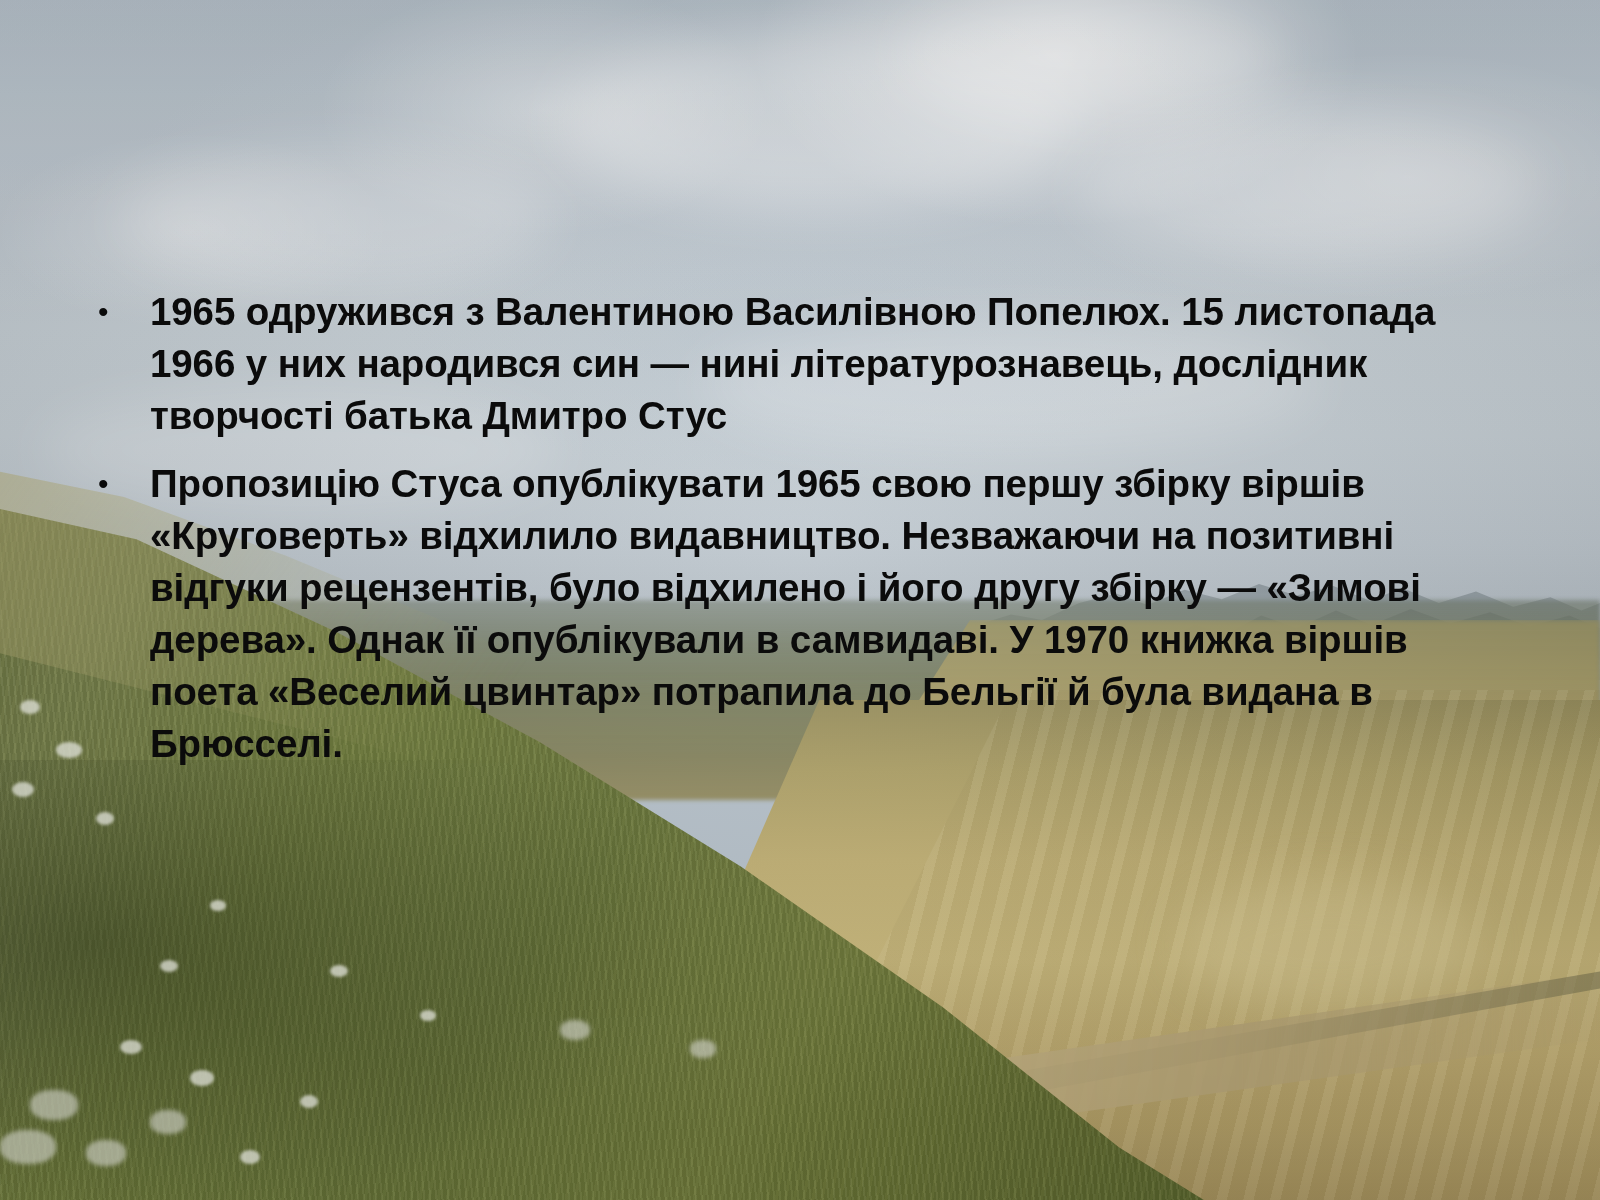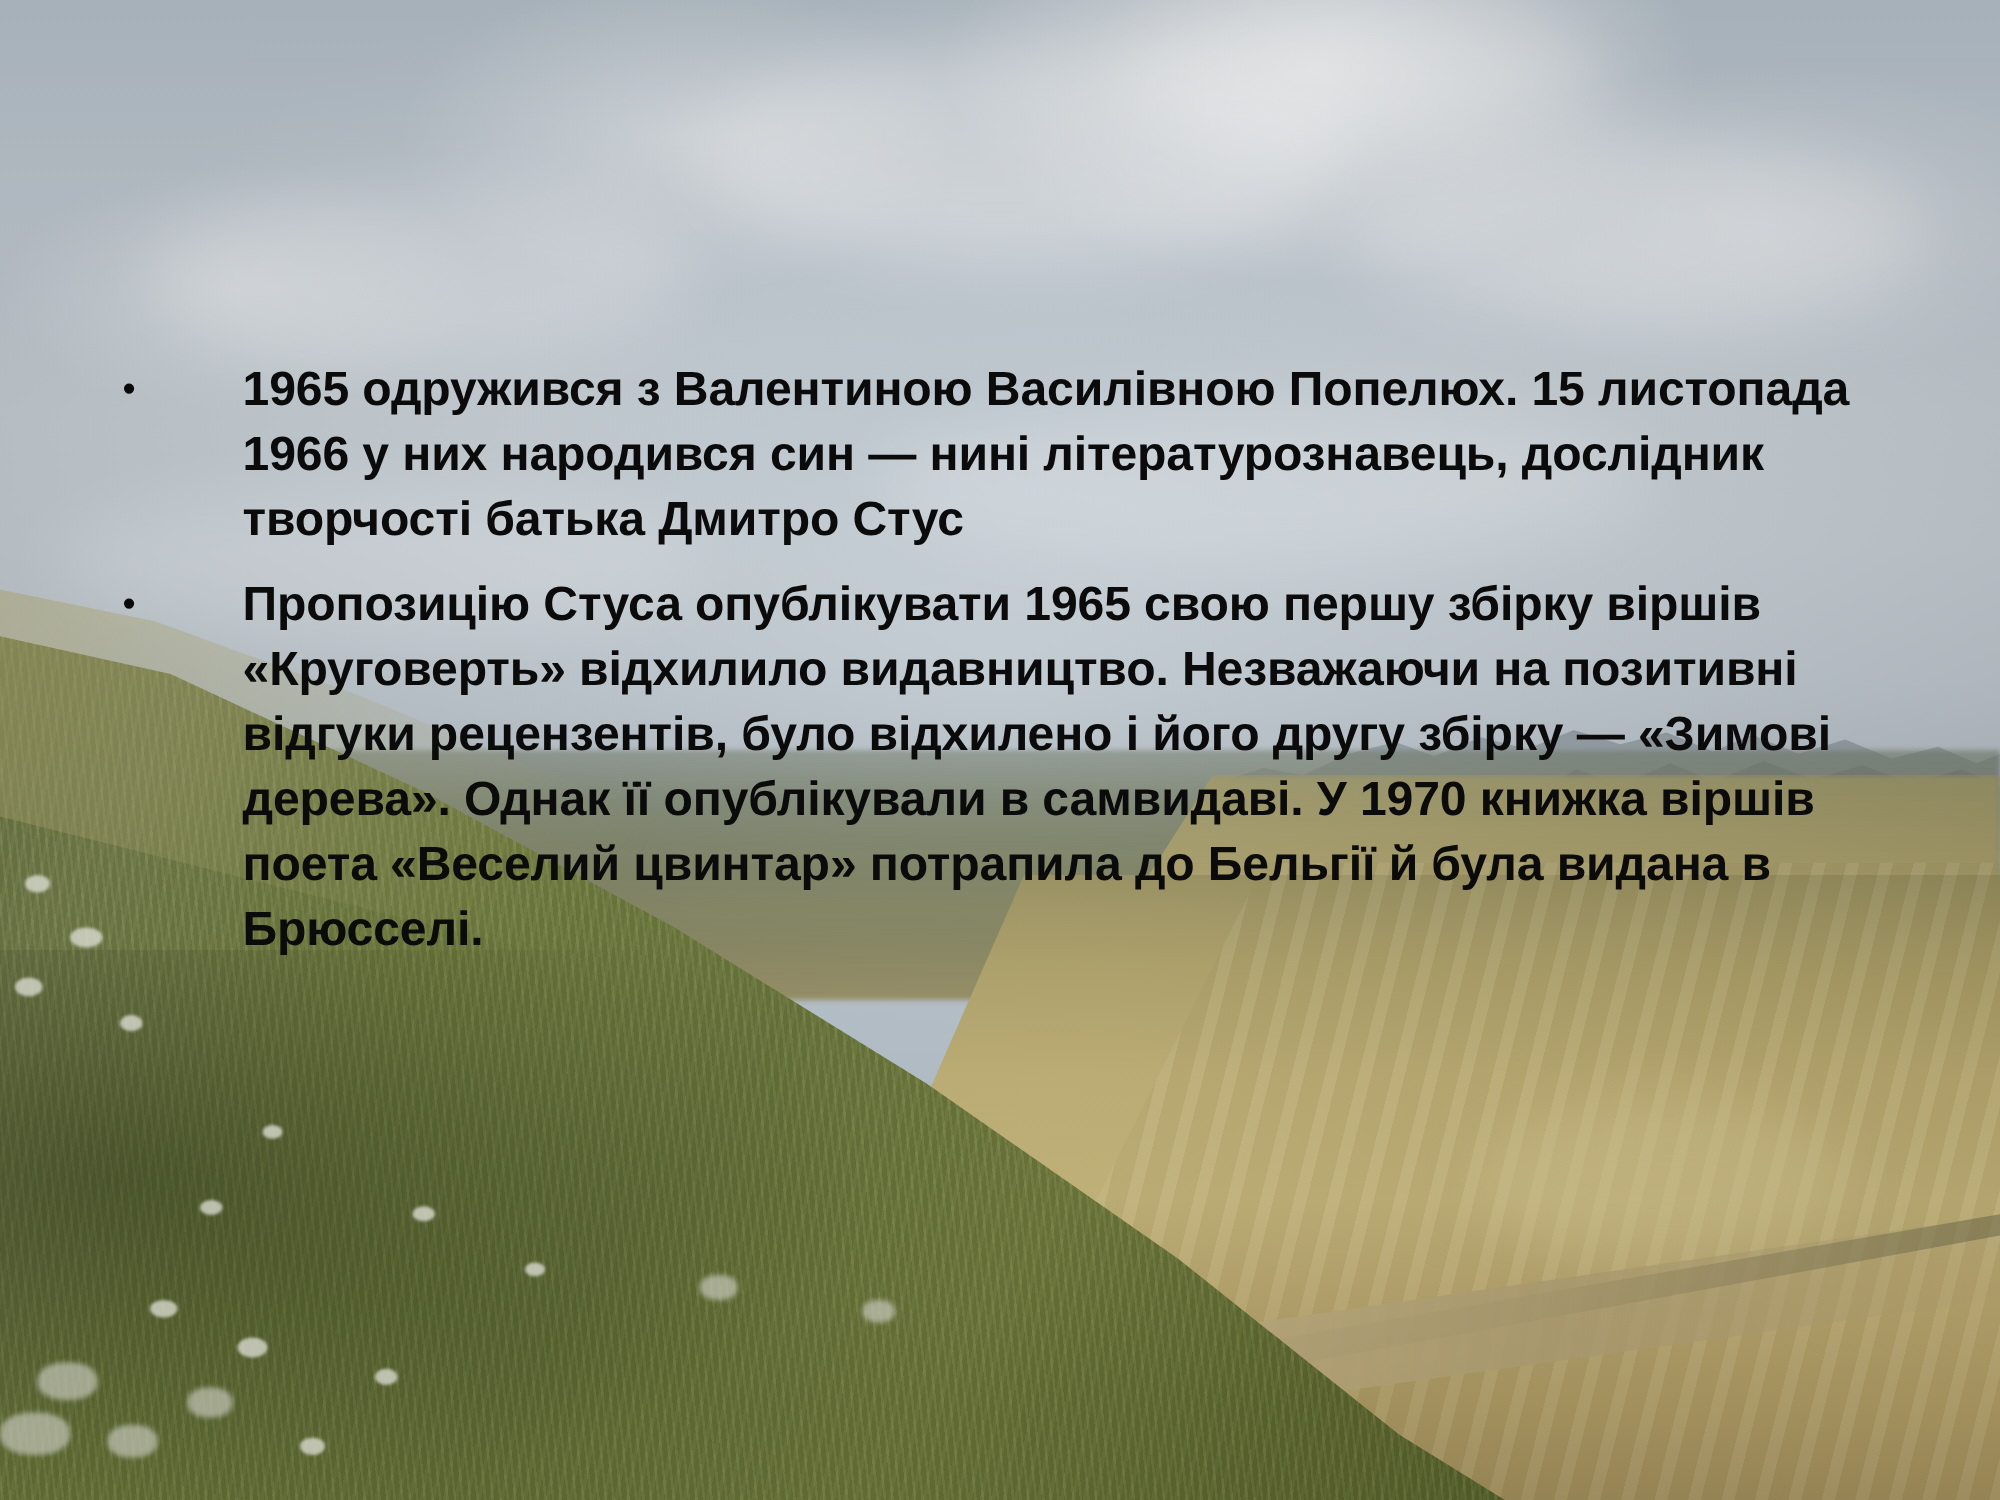--- a/index.html
+++ b/index.html
@@ -254,21 +254,20 @@
     box-sizing: border-box;
   }
   .bullet-text {
     flex: 1 1 auto;
     font-size: 38.5px;
     font-weight: bold;
     line-height: 52px;
     color: #0b0b0b;
     letter-spacing: -0.1px;
     max-width: 1300px;
-    margin-left: 44px;
   }
   .bullet-2 .bullet-text { max-width: 1330px; }
 </style>
 </head>
 <body>
 
 <div class="slide">
 
   <div class="photo">
 

